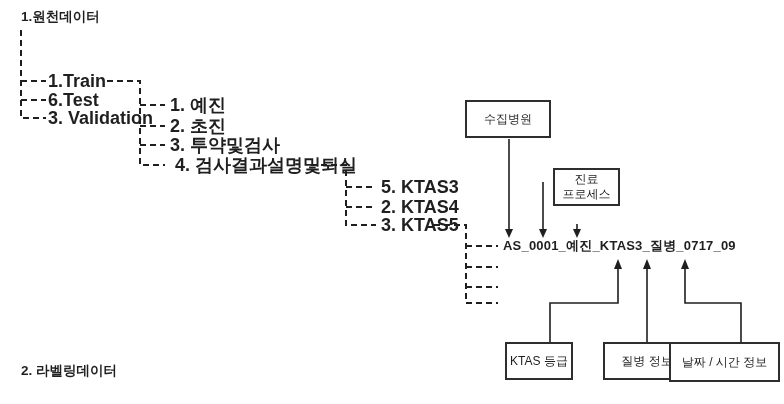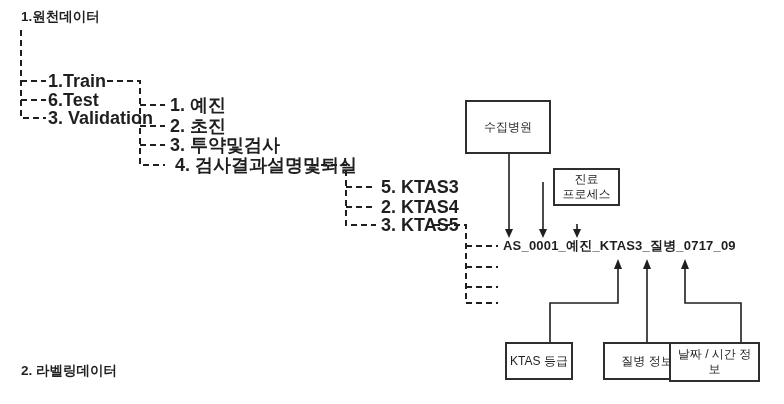--- a/index.html
+++ b/index.html
@@ -117,21 +117,21 @@
   <div class="tree-label" style="left:157px; top:118px;">2. 초진</div>
   <div class="tree-label" style="left:157px; top:137px;text-align:center;">3. 투약및검사</div>
   <div class="tree-label" style="left:162px; top:157px;">4. 검사결과설명및퇴실</div>
 
   <div class="tree-label" style="left:368px; top:179px;">5. KTAS3</div>
   <div class="tree-label" style="left:368px; top:199px;">2. KTAS4</div>
   <div class="tree-label" style="left:368px; top:217px;">3. KTAS5</div>
 
   <div class="filename-label" style="left:490px; top:238px;">AS_0001_예진_KTAS3_질병_0717_09</div>
 
-  <div class="node-box" style="left:452px; top:100px; width:86px; height:54px;">수집병원</div>
+  <div class="node-box" style="left:452px; top:100px; width:86px; height:38px;">수집병원</div>
   <div class="node-box" style="left:540px; top:168px; width:67px; height:38px;">진료
 프로세스</div>
 
   <div class="node-box" style="left:492px; top:342px; width:68px; height:38px;">KTAS 등급</div>
   <div class="node-box" style="left:590px; top:342px; width:88px; height:38px;">질병 정보</div>
-  <div class="node-box" style="left:656px; top:342px; width:91px; height:40px;">날짜 / 시간 정보</div>
+  <div class="node-box" style="left:656px; top:342px; width:111px; height:40px;">날짜 / 시간 정보</div>
 
 </div>
 
 </body></html>

